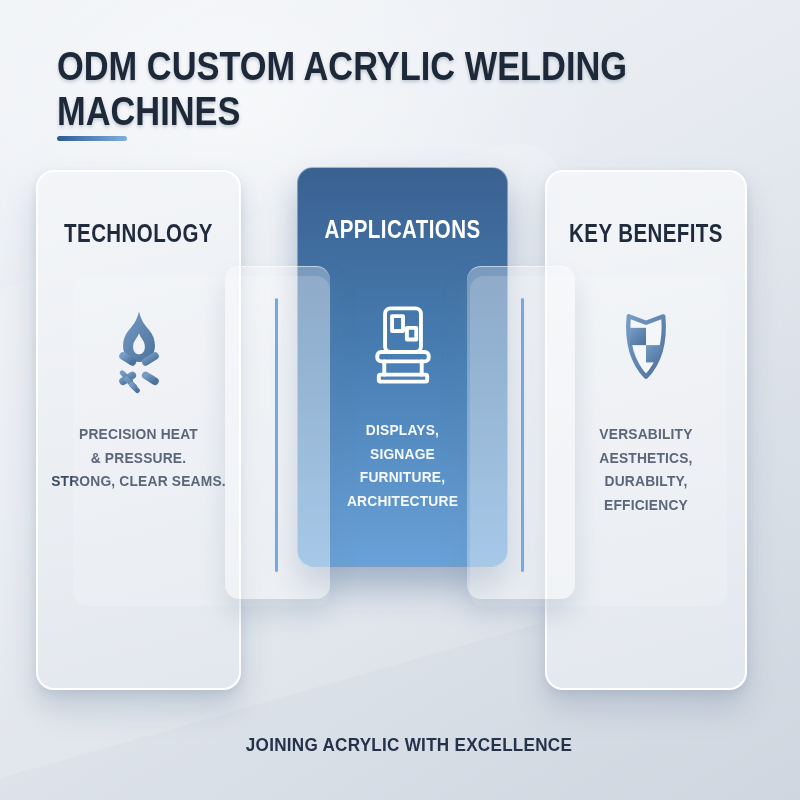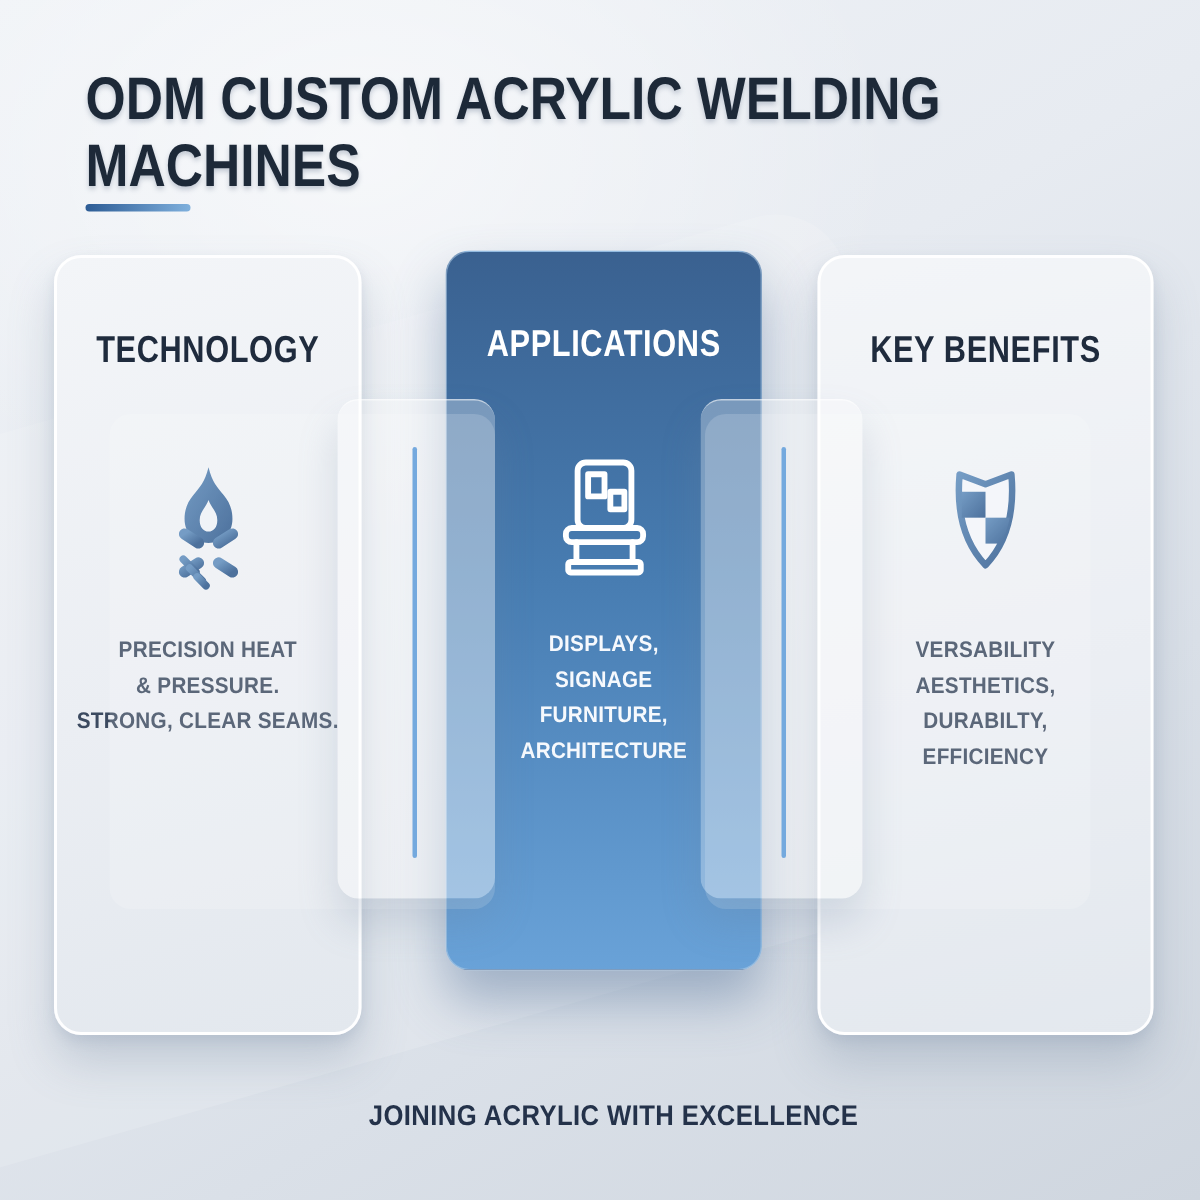--- a/index.html
+++ b/index.html
@@ -21,25 +21,25 @@
     border-radius:2.5px; background:linear-gradient(90deg,#2d5c95,#7fb0dd); z-index:5; }
 
   .card { position:absolute; top:170px; height:520px; border-radius:18px; z-index:2; }
   .card.light {
     background:linear-gradient(165deg,#f3f5f8 0%, #ebeef3 55%, #e3e8ee 100%);
     border:2px solid rgba(255,255,255,0.95);
     box-shadow:0 18px 30px rgba(115,135,160,0.30), 0 4px 8px rgba(125,145,170,0.18);
     box-sizing:border-box;
   }
   #card-technology { left:36px; width:205px; }
-  #card-applications { left:297px; top:167px; width:211px; height:480px; border-radius:16px;
+  #card-applications { left:297px; top:167px; width:211px; height:400px; border-radius:16px;
     background:linear-gradient(180deg,#3a6190 0%, #477cb1 45%, #69a2d8 100%);
     border:1px solid rgba(180,205,230,0.55); box-sizing:border-box;
     box-shadow:0 20px 34px rgba(80,110,150,0.45); }
-  #card-benefits { left:545px; width:224px; }
+  #card-benefits { left:545px; width:202px; }
 
   .card-heading { position:absolute; top:47px; left:0; width:100%; text-align:center;
     font-size:25px; font-weight:bold; color:#1f2b3d; letter-spacing:0.5px;
     transform:scaleX(0.82); }
   #card-applications .card-heading { color:#ffffff; }
 
   .icon-wrap { position:absolute; top:136px; left:0; width:100%;
     display:flex; justify-content:center; }
 
   .card-body { position:absolute; top:250px; left:0; width:100%; text-align:center;

